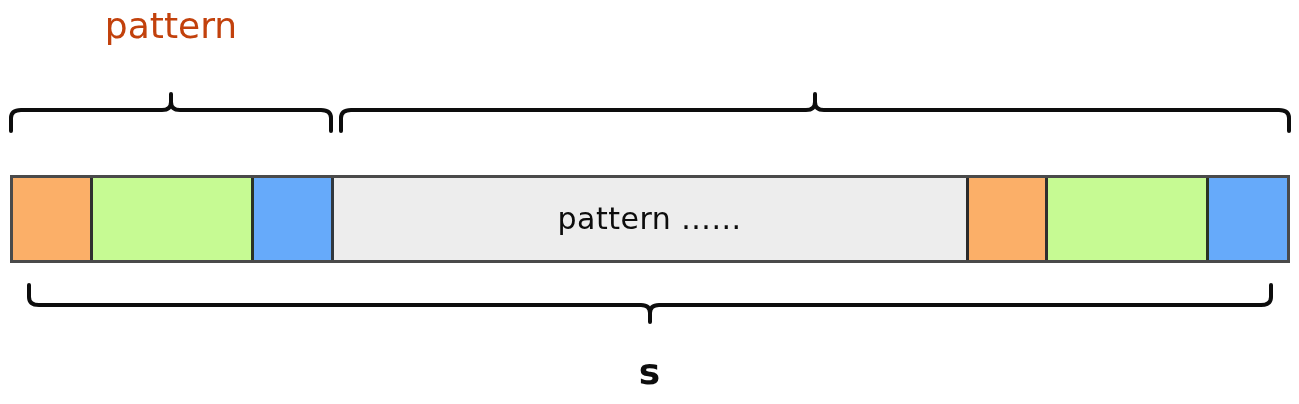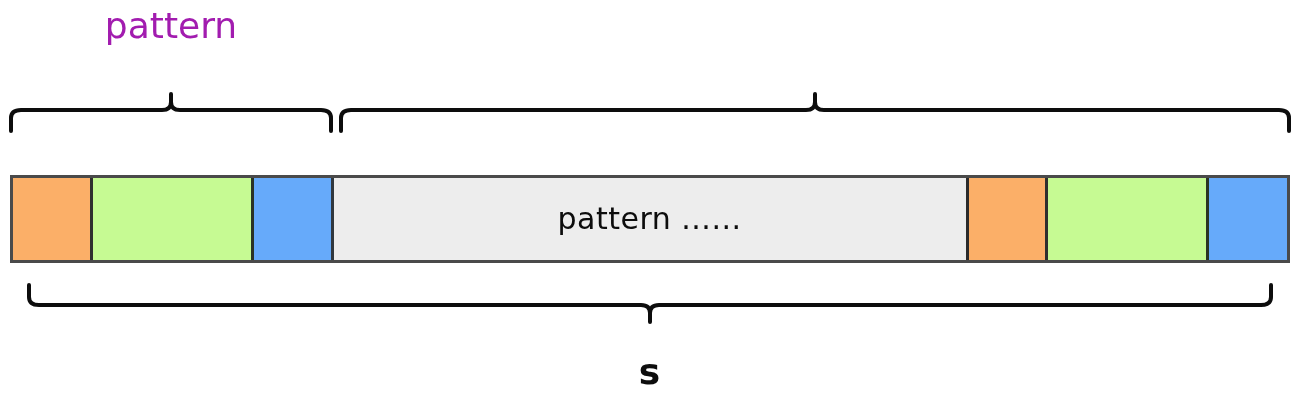--- a/index.html
+++ b/index.html
@@ -15,21 +15,21 @@
     width: 1299px;
     height: 404px;
     background: #ffffff;
     overflow: hidden;
   }
 
   
   .top-label {
     position: absolute;
     text-align: center;
-    color: #a21caf;
+    color: #c2410c;
     font-size: 36px;
     line-height: 40px;
     font-family: "DejaVu Sans", sans-serif;
     white-space: nowrap;
   }
   #label-pattern {
     left: 10px;
     top: 6px;
     width: 322px;
   }

